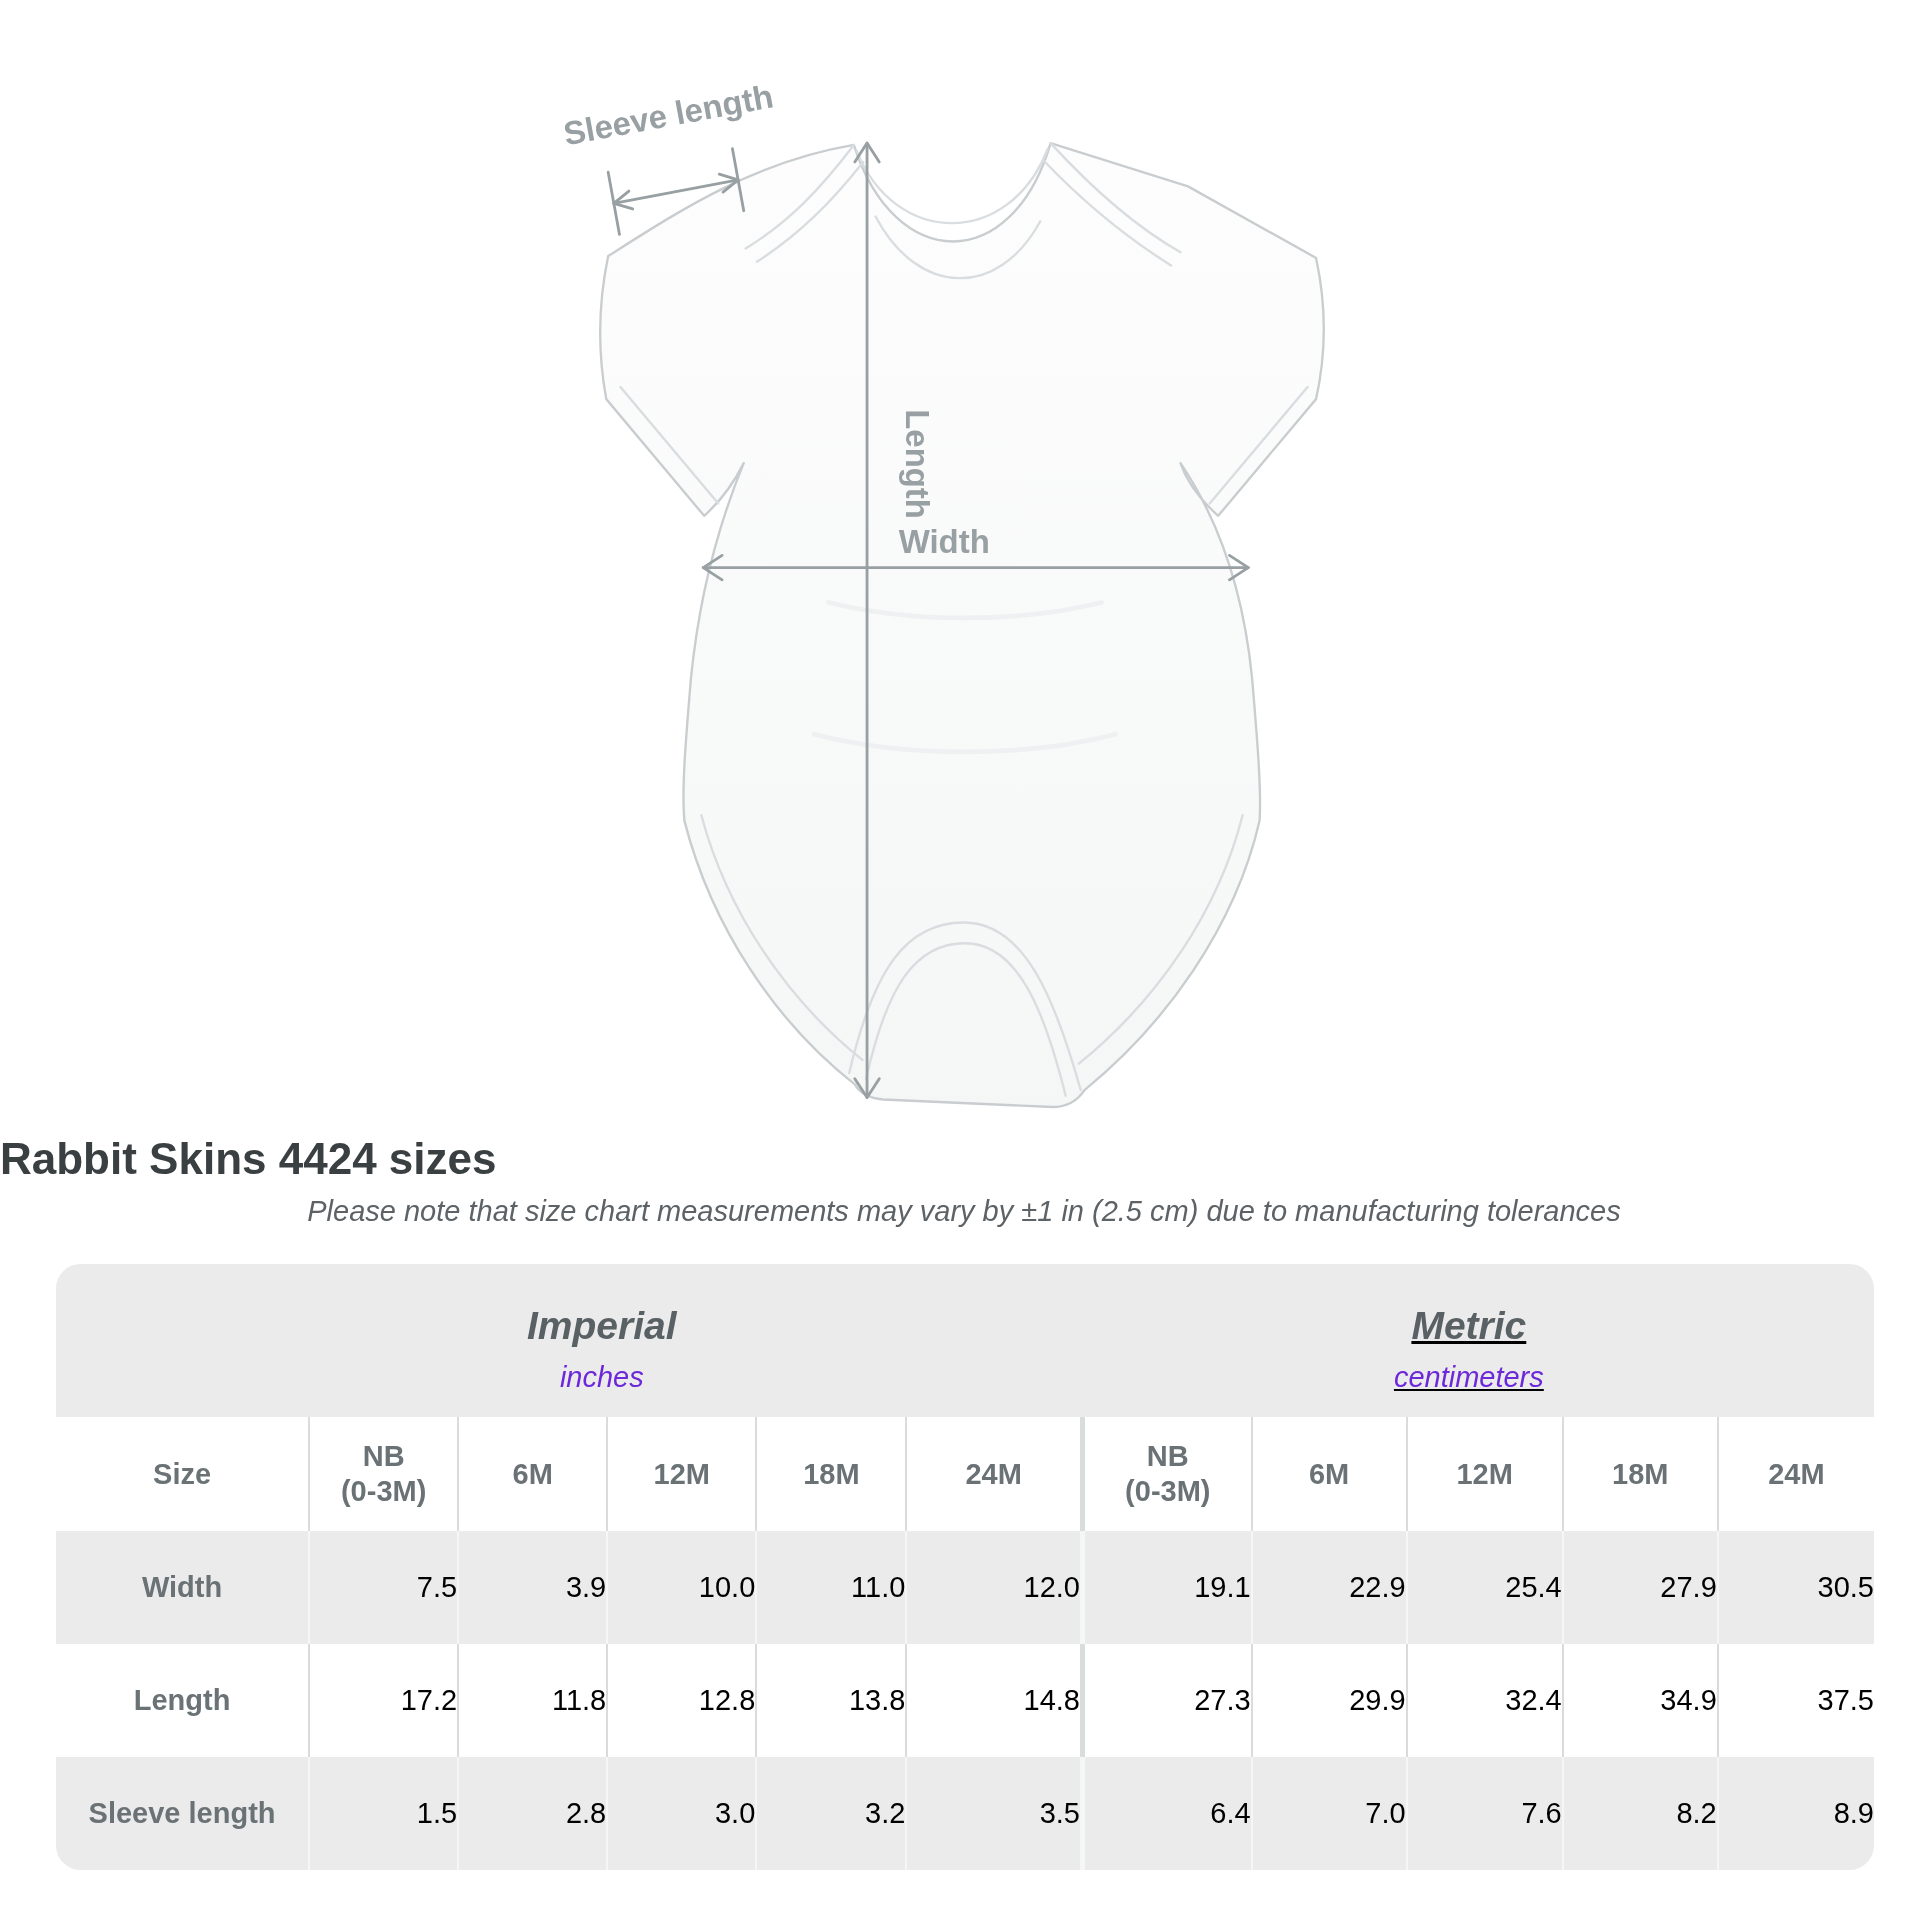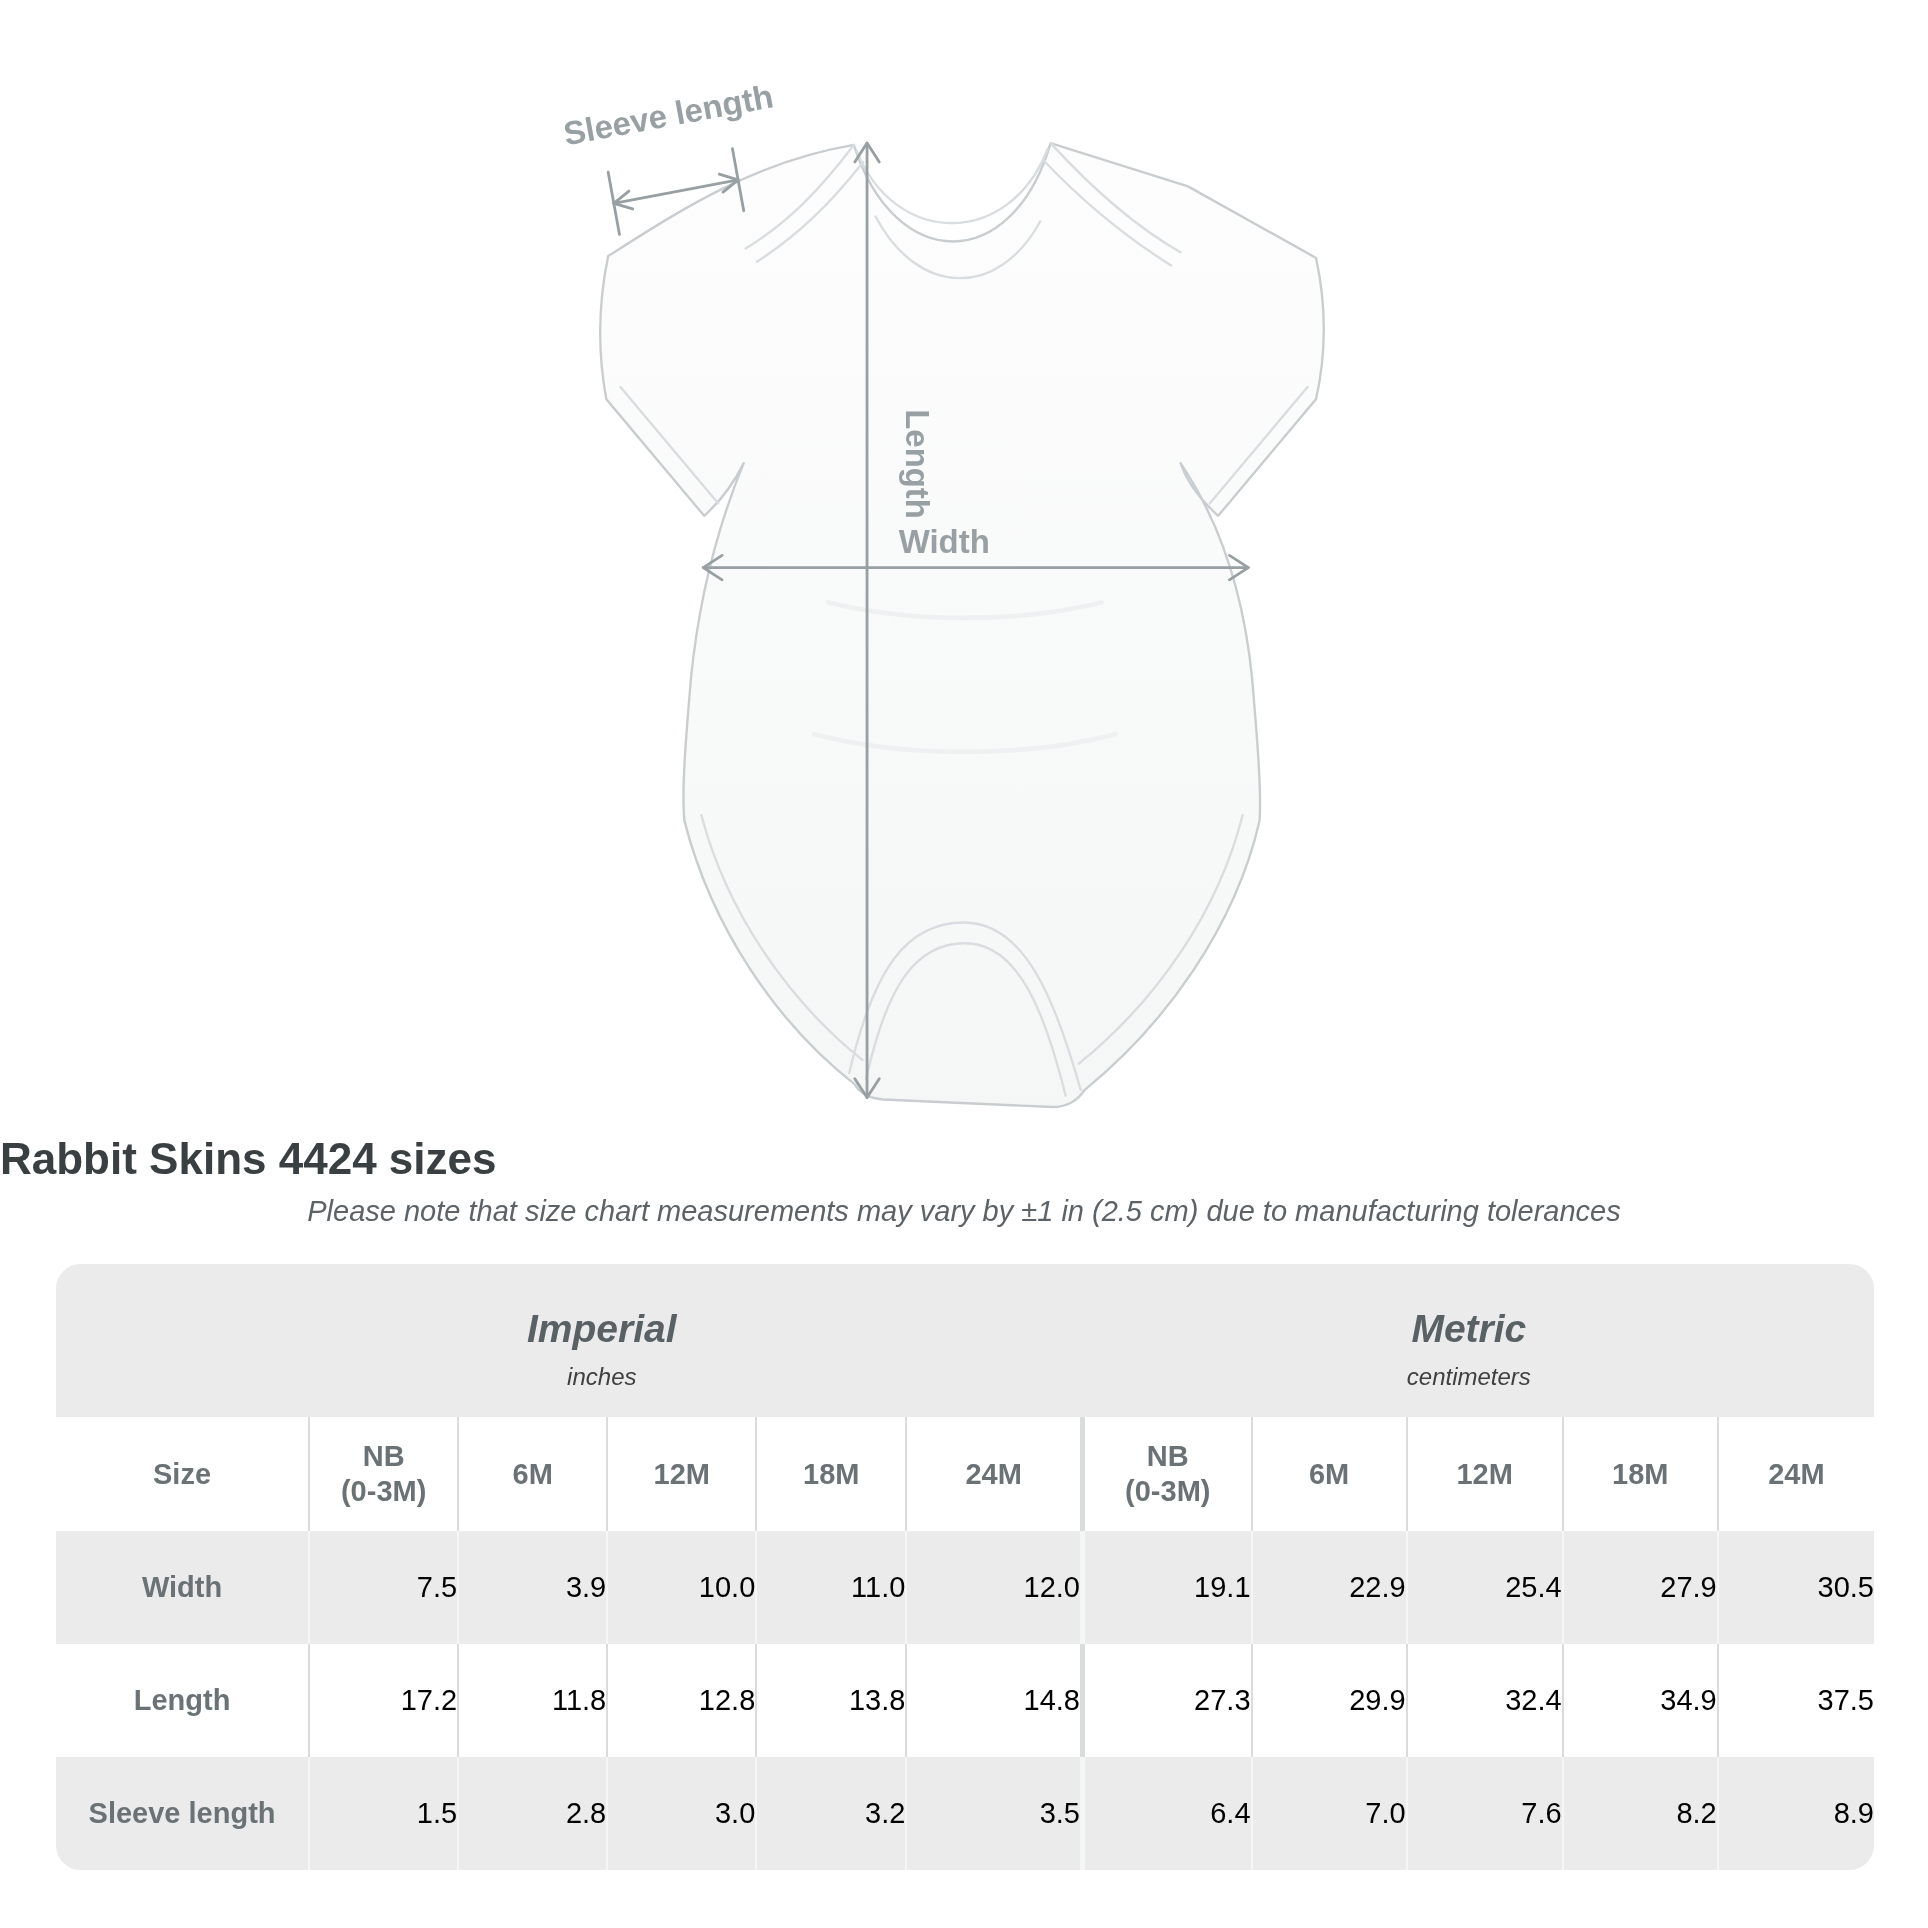--- a/index.html
+++ b/index.html
@@ -25,23 +25,23 @@
     position:absolute;left:56px;top:1264px;width:1818px;
     border-radius:24.5px;overflow:hidden;background:#ffffff;
   }
   table.size-table{
     width:1818px;table-layout:fixed;border-collapse:collapse;border-spacing:0;
   }
   tr.units-row{height:153px;background:#ebebeb;}
   tr.units-row th{vertical-align:middle;text-align:left;border:none;padding:0;}
   .unit-inner{display:flex;flex-direction:column;align-items:center;gap:12.2px;margin-top:17px;}
   .unit-label{font-weight:bold;font-style:italic;font-size:39px;color:#596165;}
-  .unit-sublabel{font-style:italic;font-size:24px;color:#404040;font-weight:normal;}
+  .unit-sublabel{font-style:italic;font-size:29px;color:#6d28d9;font-weight:normal;}
   .unit-imperial .unit-inner{transform:translateX(-94px);}
-  .unit-metric .unit-inner{transform:translateX(-9.4px);}
+  .unit-metric .unit-inner{transform:translateX(-9.4px);text-decoration:underline;}
   tr.size-columns-row{height:114px;background:#ffffff;}
   tr.size-columns-row th{vertical-align:middle;text-align:center;padding:0;}
   th.size-col{
     font-weight:bold;font-size:29px;line-height:35px;color:#6a7275;
     white-space:pre-line;border-left:2.8px solid #d9dcdc;
   }
   th.corner-label{font-weight:bold;font-size:29px;color:#6a7275;border:none;}
   tbody tr{height:113px;}
   tbody tr:nth-child(odd){background:#ebebeb;}
   tbody tr:nth-child(even){background:#ffffff;}

